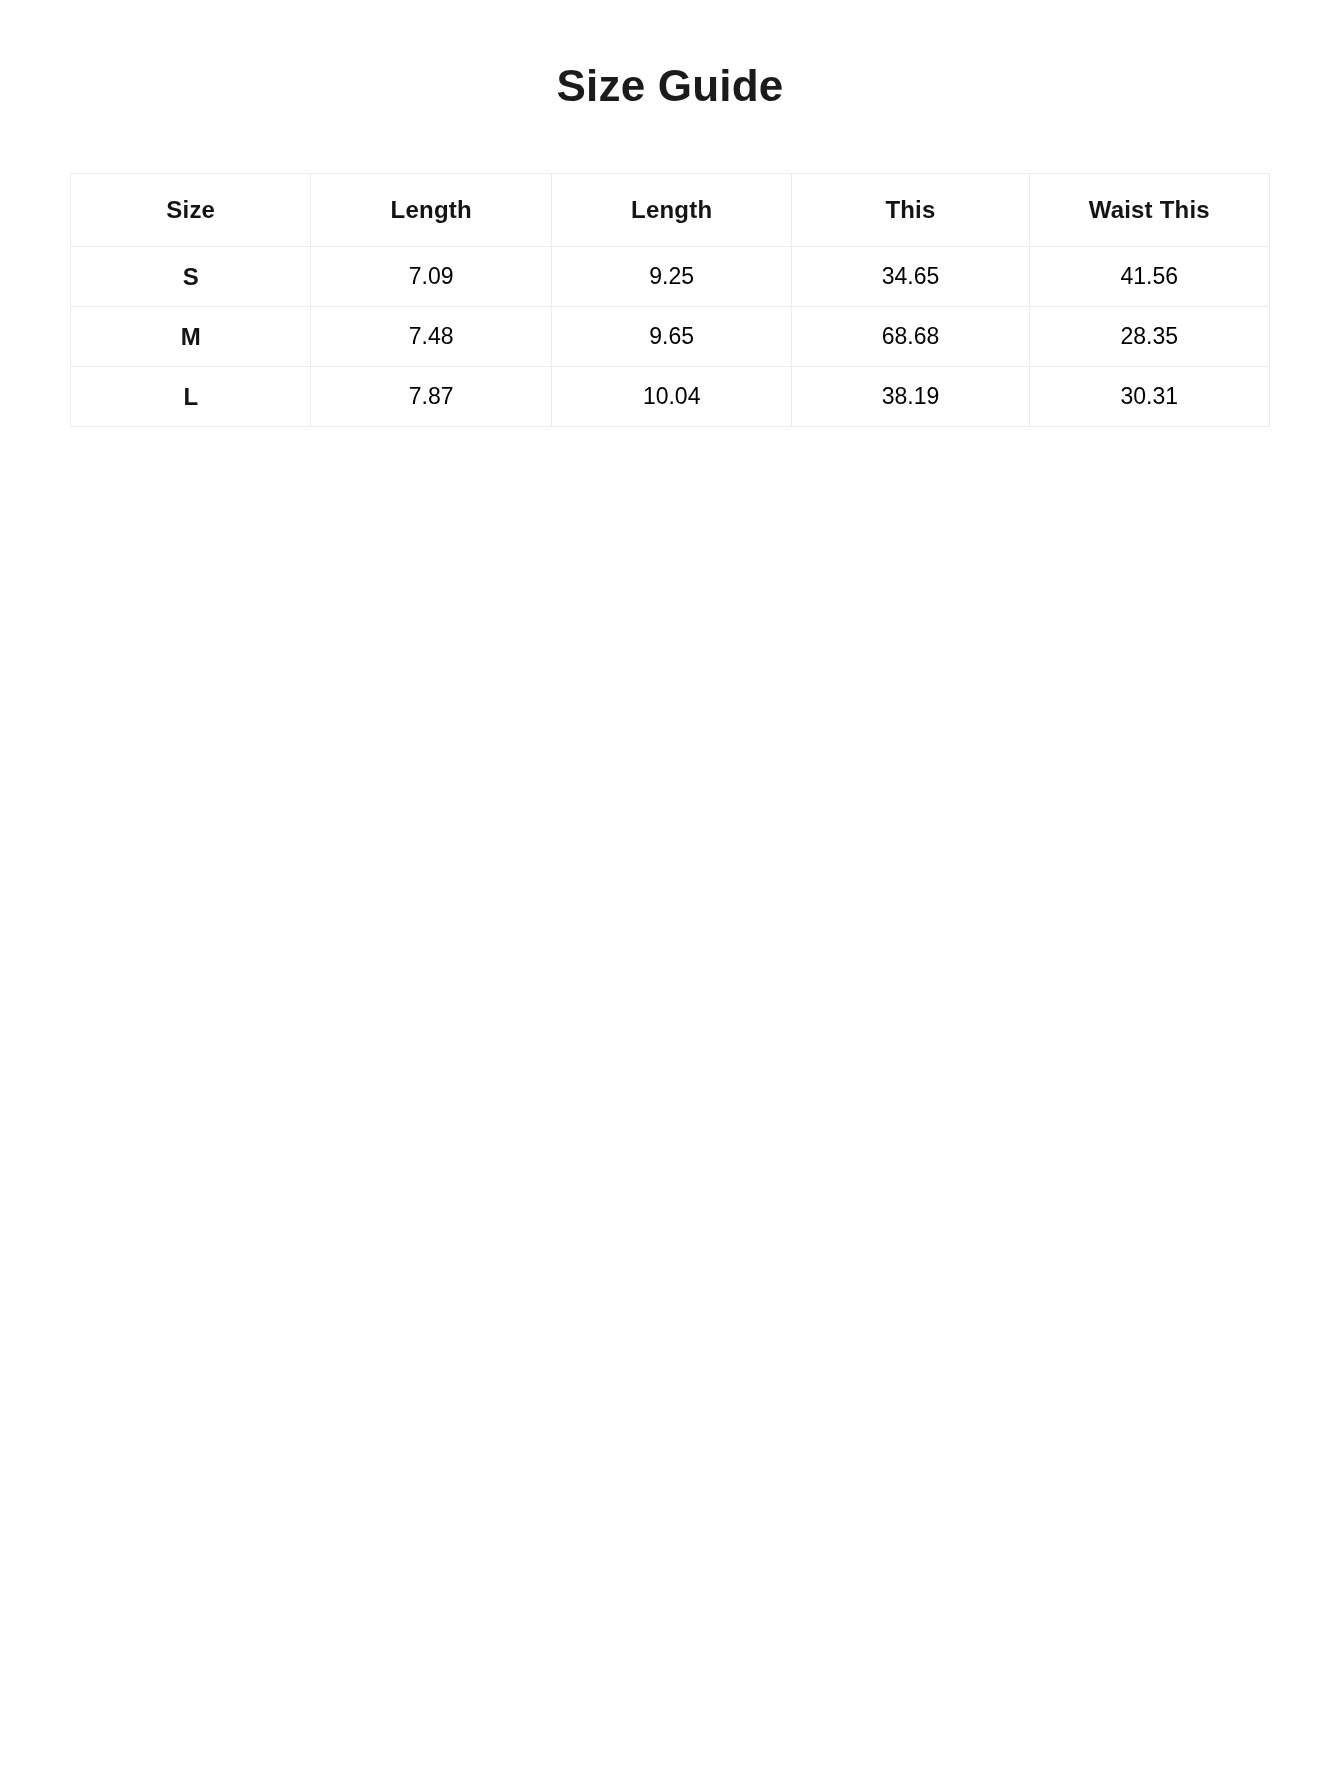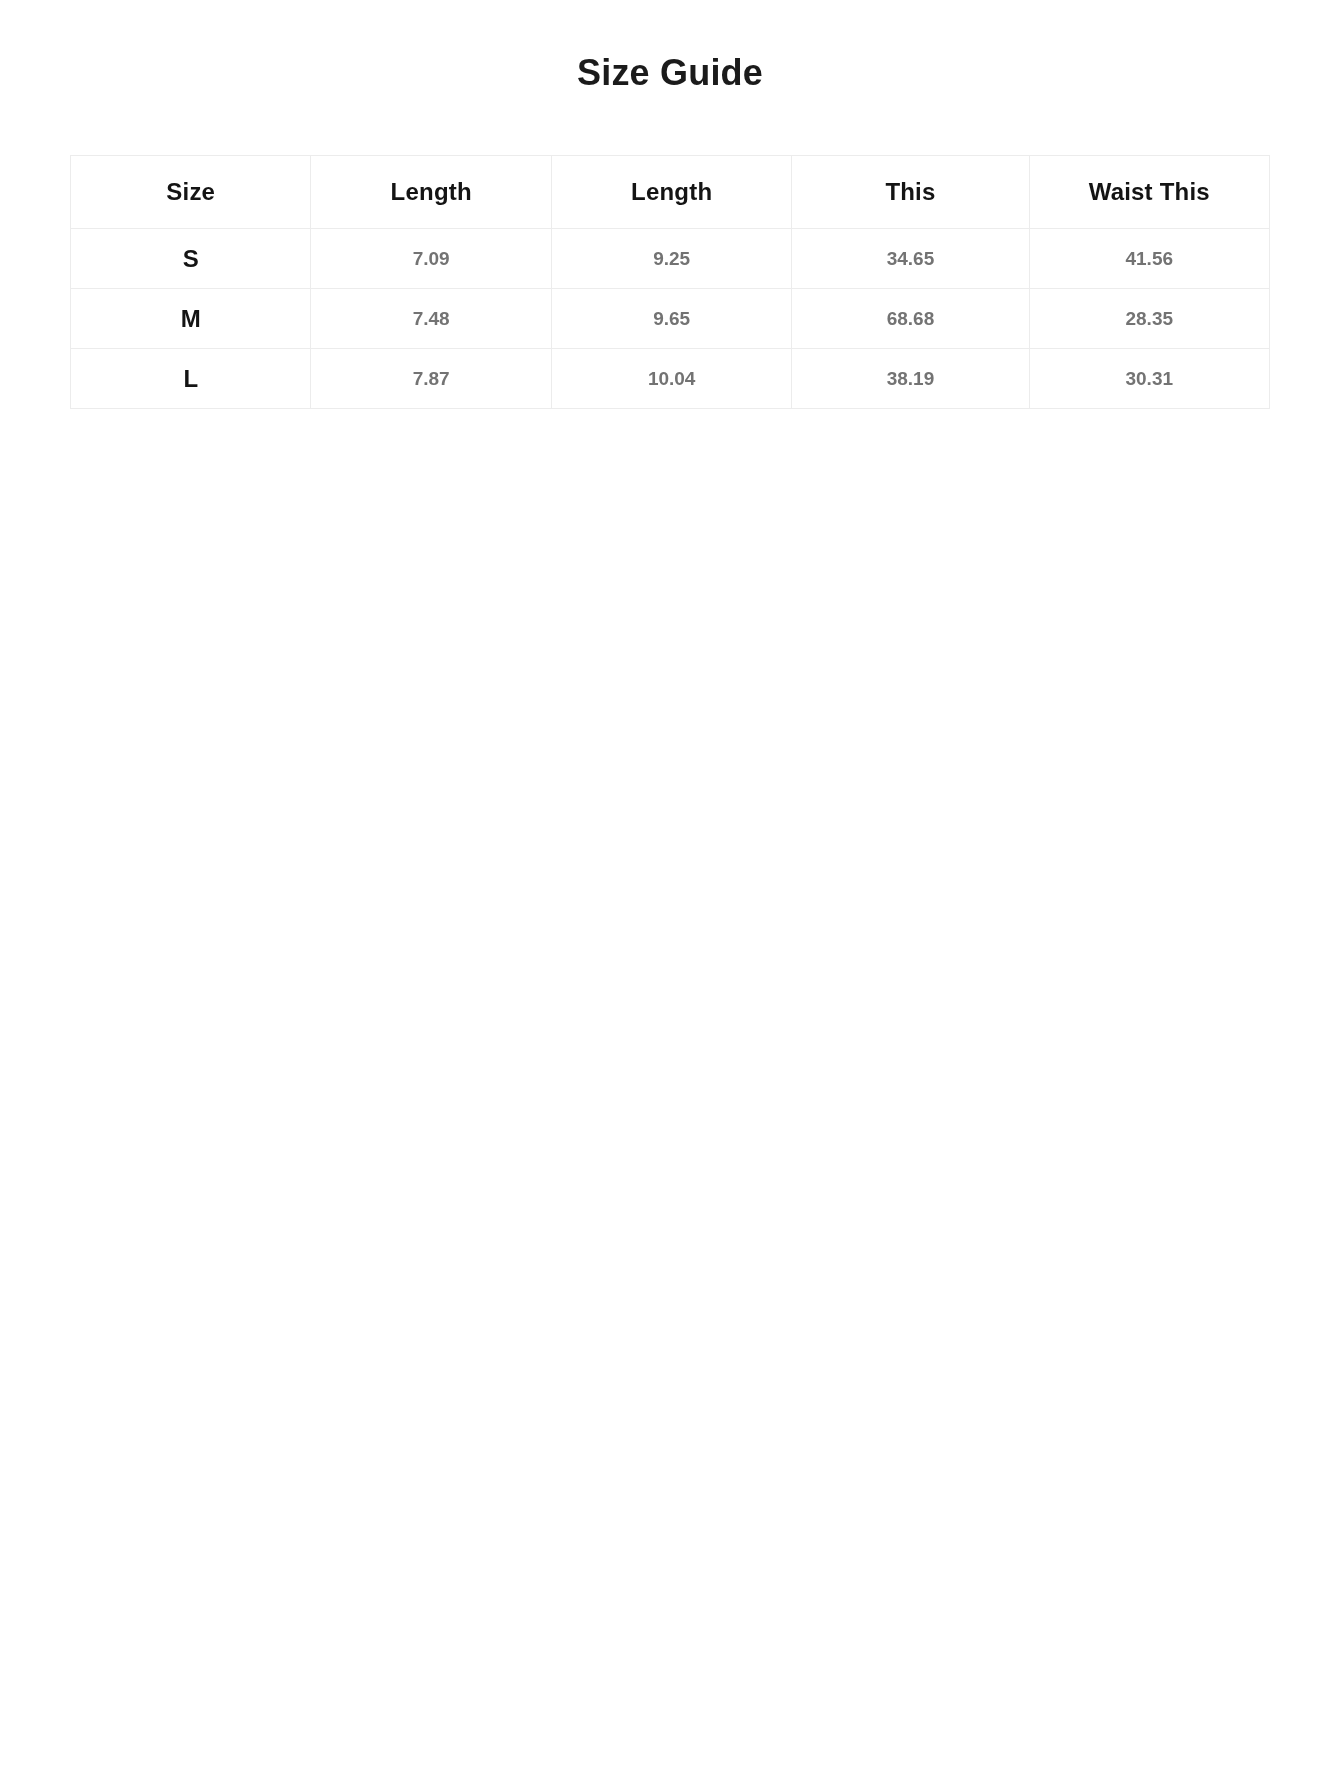--- a/index.html
+++ b/index.html
@@ -18,26 +18,26 @@
   .page {
     width: 1340px;
     min-height: 1785px;
     box-sizing: border-box;
     padding: 0;
     background: #ffffff;
   }
 
   .size-guide-title {
     text-align: center;
-    font-size: 36px;
+    font-size: 44px;
     font-weight: bold;
     color: #1b1b1b;
     letter-spacing: 0.2px;
-    margin: 8px;
-    padding-top: 42px;
+    margin: 0;
+    padding-top: 58px;
     line-height: 1.25;
   }
 
   .table-wrap {
     margin: 8px auto;
     width: 1200px;
     padding-top: 52px;
     box-sizing: border-box;
   }
 
@@ -48,23 +48,23 @@
     background: #ffffff;
   }
 
   table.size-table th,
   table.size-table td {
     border: 1px solid #ececec;
     text-align: center;
     vertical-align: middle;
     padding: 0;
     height: 59px;
-    font-size: 19px;
-    color: #737373;
-    font-weight: bold;
+    font-size: 23px;
+    color: #000000;
+    font-weight: normal;
   }
 
   table.size-table thead th {
     height: 72px;
     font-weight: bold;
     font-size: 24px;
     color: #141414;
     letter-spacing: 0.2px;
   }
 

